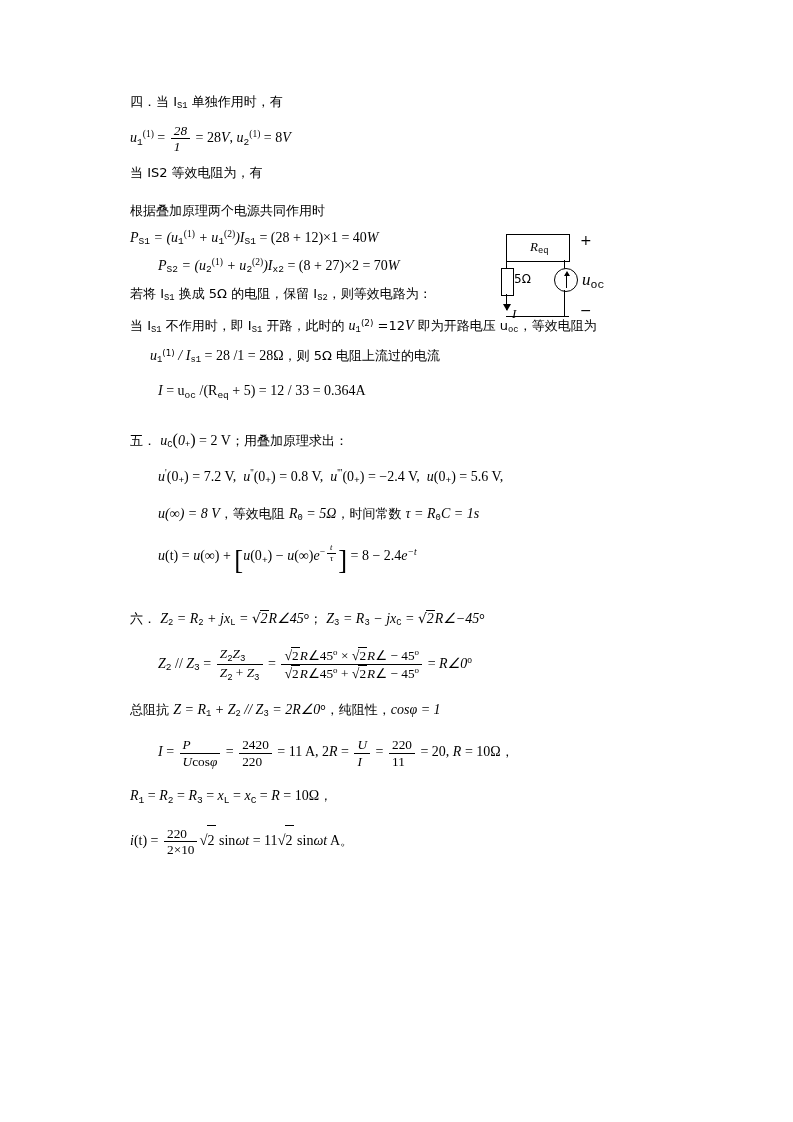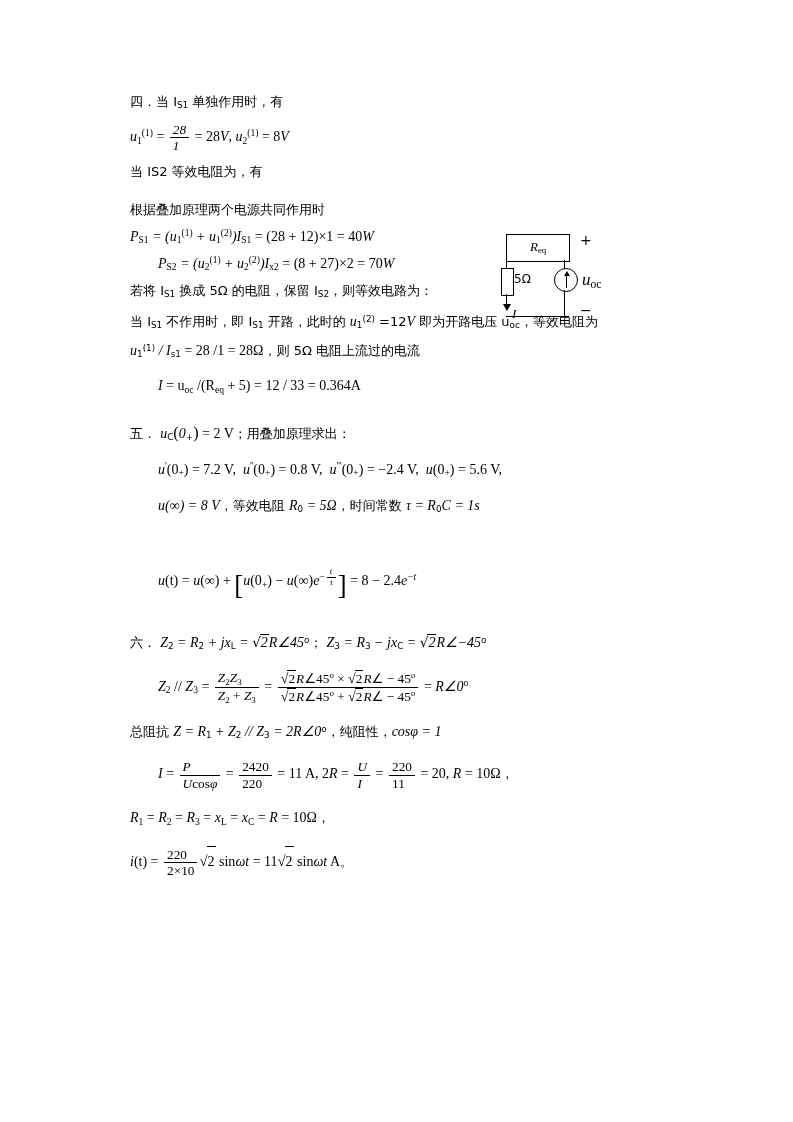--- a/index.html
+++ b/index.html
@@ -43,20 +43,21 @@
     font-style: italic;
     font-size: 14px;
   }
   .mathline .up {
     font-style: normal;
   }
   sub {
     font-size: 0.68em;
     vertical-align: -0.28em;
     font-style: normal;
+    font-family: Liberation Mono, monospace;
   }
   sup {
     font-size: 0.68em;
     vertical-align: 0.5em;
     font-style: normal;
   }
   .frac {
     display: inline-block;
     vertical-align: middle;
     font-size: 0.95em;
@@ -256,21 +257,21 @@
     </div>
 
     <div class="gap-s"></div>
 
     <div class="row line cn">
       <span>当  I</span><sub>S1</sub><span> 不作用时，即  I</span><sub>S1</sub><span> 开路，此时的 </span><span class="mathline">u</span><sub>1</sub><sup>(2)</sup><span> =12</span><span class="mathline">V</span><span> 即为开路电压  u</span><sub>oc</sub><span>，等效电阻为</span>
     </div>
 
     <div class="gap-s"></div>
 
-    <div class="row cn" style="padding-left:0px;">
+    <div class="row cn" style="padding-left:0px;margin-left:20px;">
       <span class="mathline">u</span><sub>1</sub><sup>(1)</sup><span class="mathline"> / I</span><sub>s1</sub><span class="mathline" style="font-style:normal"> = 28 /1 = 28Ω</span><span>，则 5Ω 电阻上流过的电流</span>
     </div>
 
     <div class="gap-m"></div>
 
     <div class="row mathline indent2">
       <span>I</span><span class="up"> = u</span><sub>oc</sub><span class="up"> /(R</span><sub>eq</sub><span class="up"> + 5) = 12 / 33 = 0.364A</span>
     </div>
 
     <div class="gap-l"></div>
@@ -287,21 +288,21 @@
     </div>
 
     <div class="gap-m"></div>
 
     <div class="row cn indent2">
       <span class="mathline">u</span><span class="mathline up">(∞)</span><span class="mathline up"> = 8</span><span class="mathline up"> V</span><span>，等效电阻 </span><span class="mathline">R</span><sub>0</sub><span class="mathline up"> = 5Ω</span><span>，时间常数 </span><span class="mathline">τ</span><span class="mathline up"> = </span><span class="mathline">R</span><sub>0</sub><span class="mathline">C</span><span class="mathline up"> = 1s</span>
     </div>
 
     <div class="gap-m"></div>
 
-    <div class="row mathline indent2" style="line-height:2.1;margin-top:33px;">
+    <div class="row mathline indent2" style="line-height:2.1;">
       <span>u</span><span class="up">(t)</span><span class="up"> = </span><span>u</span><span class="up">(∞)</span><span class="up"> + </span><span class="bracket">[</span><span>u</span><span class="up">(0</span><sub>+</sub><span class="up">)</span><span class="up"> − </span><span>u</span><span class="up">(∞)</span><span>e</span><sup style="font-style:italic"><span class="up">−</span><span class="frac" style="font-size:0.9em;"><span class="num">t</span><span class="den">τ</span></span></sup><span class="bracket">]</span><span class="up"> = 8 − 2.4</span><span>e</span><sup style="font-style:italic">−t</sup>
     </div>
 
     <div class="gap-l"></div>
     <div class="gap-s"></div>
 
     <div class="row cn">
       <span>六．</span>
       <span class="mathline">Z</span><sub>2</sub><span class="mathline up"> = </span><span class="mathline">R</span><sub>2</sub><span class="mathline up"> + </span><span class="mathline">jx</span><sub>L</sub><span class="mathline up"> = </span><span class="radsign">√</span><span class="sqrt mathline up">2</span><span class="mathline">R</span><span class="mathline up">∠45</span><sup>o</sup><span>；  </span><span class="mathline">Z</span><sub>3</sub><span class="mathline up"> = </span><span class="mathline">R</span><sub>3</sub><span class="mathline up"> − </span><span class="mathline">jx</span><sub>C</sub><span class="mathline up"> = </span><span class="radsign">√</span><span class="sqrt mathline up">2</span><span class="mathline">R</span><span class="mathline up">∠−45</span><sup>o</sup>
     </div>

